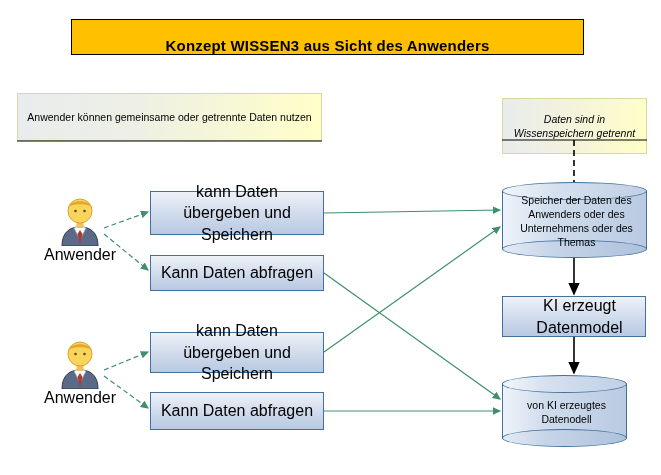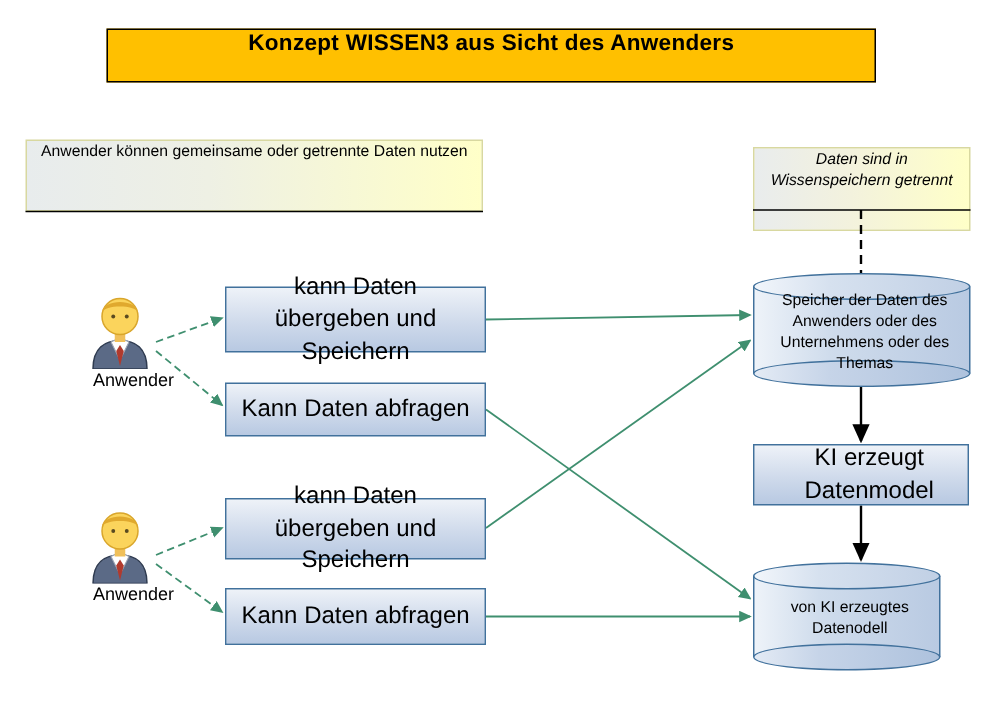--- a/index.html
+++ b/index.html
@@ -21,42 +21,43 @@
 
   
   #title-box {
     left: 71px;
     top: 19px;
     width: 513px;
     height: 36px;
     background: #ffc000;
     border: 1px solid #000000;
     display: flex;
-    align-items: flex-start;
+    align-items: flex-end;
     justify-content: center;
     box-sizing: border-box;
   }
   #title-box .title-text {
     font-size: 15px;
     font-weight: bold;
     color: #000000;
     letter-spacing: 0.2px;
   }
 
   
   .note {
     border: 1px solid #d8d8a0;
     box-sizing: border-box;
     display: flex;
+    align-items: center;
     justify-content: center;
     text-align: center;
     font-size: 10.5px;
     color: #000000;
     line-height: 1.35;
-    padding: 0 6px;
+    padding: 10px 6px;
   }
   #note-left {
     left: 17px;
     top: 93px;
     width: 305px;
     height: 48px;
     background: linear-gradient(to right, #e8eced 0%, #eef0e4 40%, #ffffc8 100%);
   }
   #note-right {
     left: 502px;
@@ -140,21 +141,21 @@
   #cyl-datenmodell { left: 502px; top: 375px; width: 125px; height: 72px; }
 
   
   .person { width: 56px; height: 66px; }
   .person .plabel {
     position: absolute;
     left: -8px;
     width: 72px;
     top: 52px;
     text-align: right;
-    font-size: 12px;
+    font-size: 16px;
     color: #000000;
   }
   #person-1 { left: 52px; top: 194px; }
   #person-2 { left: 52px; top: 337px; }
 
   svg.edges {
     position: absolute;
     left: 0; top: 0;
     width: 661px;
     height: 475px;

